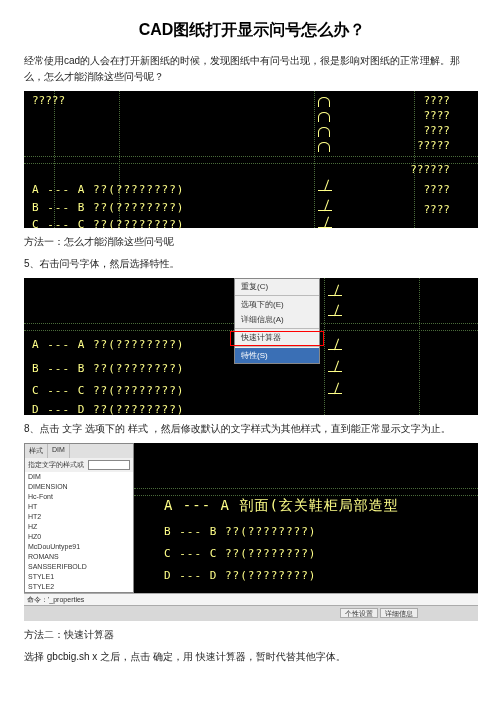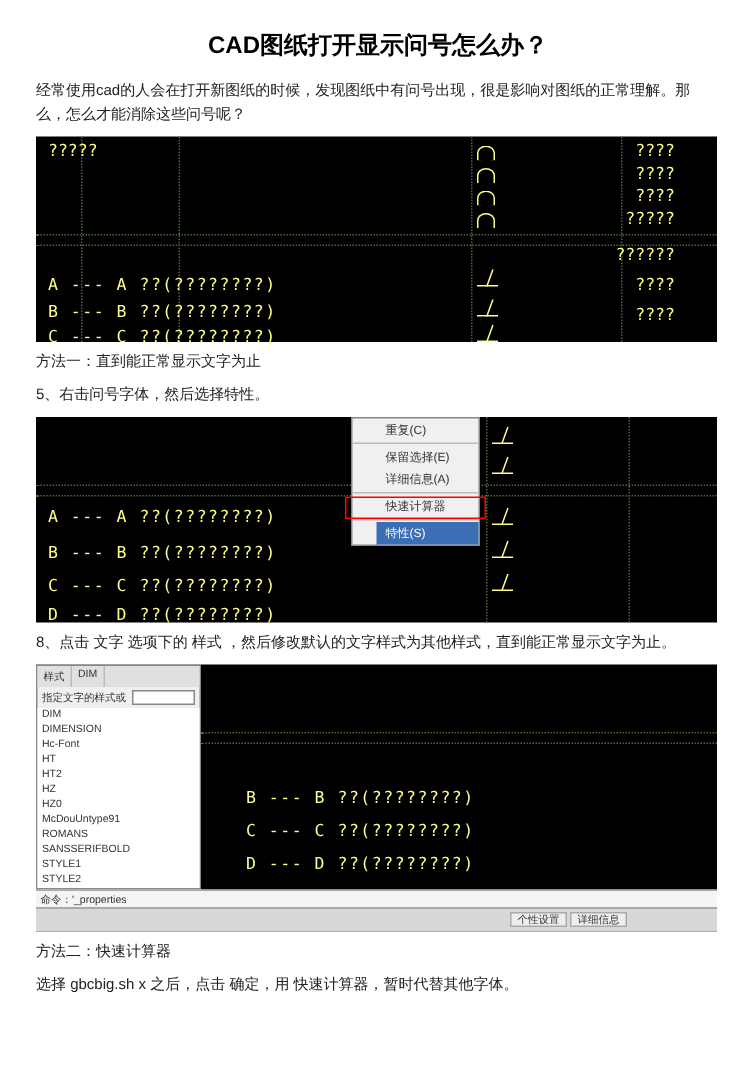--- a/index.html
+++ b/index.html
@@ -99,21 +99,20 @@
       position: absolute;
       background: #f0f0f0;
       border: 1px solid #888;
       font-size: 8px;
       min-width: 80px;
     }
     .context-menu .mi {
       padding: 2px 6px;
       color: #333;
       white-space: nowrap;
-      margin-left: 16px;
     }
     .context-menu .mi.hl {
       background: #3a6fb5;
       color: #fff;
     }
     .context-menu .sep {
       border-top: 1px solid #bbb;
       margin: 1px 0;
     }
     .red-box {
@@ -228,33 +227,33 @@
   <div class="circle-mark" style="left:294px;top:6px"></div>
   <div class="circle-mark" style="left:294px;top:21px"></div>
   <div class="circle-mark" style="left:294px;top:36px"></div>
   <div class="circle-mark" style="left:294px;top:51px"></div>
 
   <div class="slash-mark" style="left:294px;top:88px"></div>
   <div class="slash-mark" style="left:294px;top:108px"></div>
   <div class="slash-mark" style="left:294px;top:125px"></div>
 </div>
 
-<p class="para">方法一：直到能正常显示文字为止</p>
+<p class="para">方法一：怎么才能消除这些问号呢</p>
 <p class="para">5、右击问号字体，然后选择特性。</p>
 
 <div class="cad-screenshot cad2">
   <div class="vline" style="left:300px"></div>
   <div class="vline" style="left:395px"></div>
   <div class="hline" style="top:45px"></div>
   <div class="hline" style="top:52px"></div>
 
   <div class="context-menu" style="left:210px;top:0px;width:86px">
     <div class="mi">重复(C)</div>
     <div class="sep"></div>
-    <div class="mi">保留选择(E)</div>
+    <div class="mi">选项下的(E)</div>
     <div class="mi">详细信息(A)</div>
     <div class="sep"></div>
     <div class="mi">快速计算器</div>
     <div class="sep"></div>
     <div class="mi hl">特性(S)</div>
   </div>
   <div class="red-box" style="left:206px;top:53px;width:94px;height:15px"></div>
 
   <span class="cad-text" style="left:8px;top:60px">A --- A ??(????????)</span>
   <span class="cad-text" style="left:8px;top:84px">B --- B ??(????????)</span>
@@ -291,20 +290,21 @@
       <div>HZ0</div>
       <div>McDouUntype91</div>
       <div>ROMANS</div>
       <div>SANSSERIFBOLD</div>
       <div>STYLE1</div>
       <div>STYLE2</div>
 
     </div>
   </div>
 
+  <span class="cad-text" style="left:140px;top:54px;font-size:14px">A --- A 剖面(玄关鞋柜局部造型</span>
   <span class="cad-text" style="left:140px;top:82px">B --- B ??(????????)</span>
   <span class="cad-text" style="left:140px;top:104px">C --- C ??(????????)</span>
   <span class="cad-text" style="left:140px;top:126px">D --- D ??(????????)</span>
   <div class="hline" style="top:45px;left:110px"></div>
   <div class="hline" style="top:52px;left:110px"></div>
 
   <div class="cmd-row">命令：'_properties</div>
   <div class="bottom-toolbar">
     <div class="btns">
       <div class="btn">个性设置</div>

